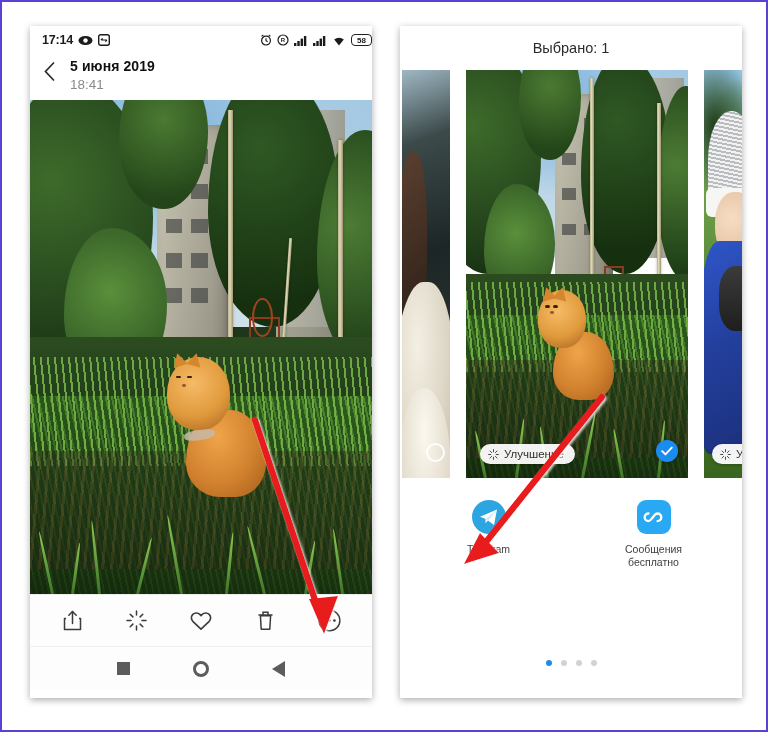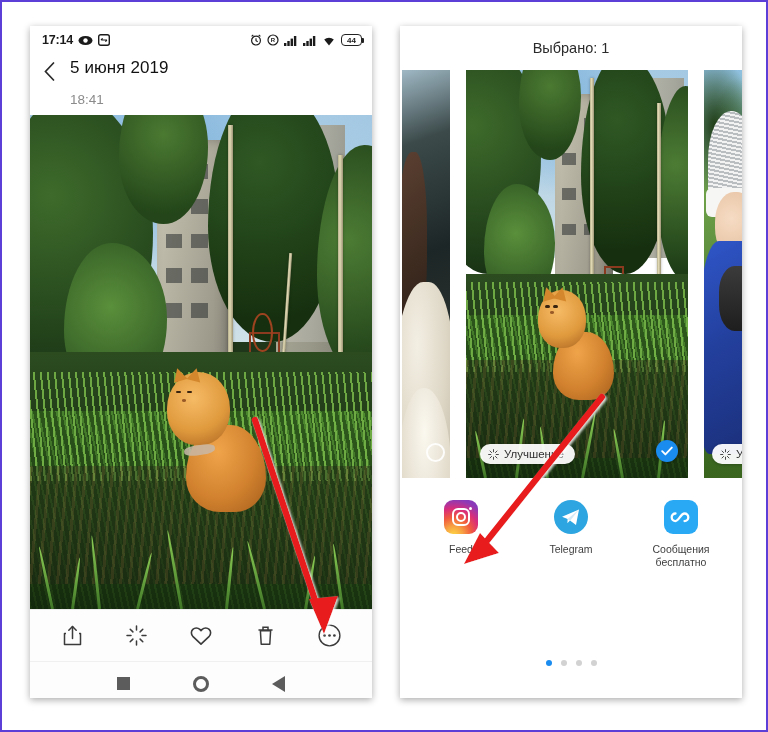--- a/index.html
+++ b/index.html
@@ -19,21 +19,21 @@
     background:#ffffff;
     box-shadow:0 2px 7px rgba(0,0,0,0.33);
     overflow:hidden;
   }
   #phone-left  { left:28px;  top:24px; width:342px; height:672px; }
   #phone-right { left:398px; top:24px; width:342px; height:672px; }
 
   
   .statusbar {
     height:28px; display:flex; align-items:center;
-    justify-content:space-between; padding:0 10px 0 12px;
+    justify-content:space-between; padding:0 0 0 12px;
     font-size:12.5px; font-weight:bold; color:#1b1b1b;
   }
   .sb-left { display:flex; align-items:center; gap:5px; }
   .sb-right { display:flex; align-items:center; gap:5px; }
   .sb-time { letter-spacing:-0.2px; font-size:12.5px; }
   .icon-svg { display:block; }
   .battery {
     border:1.6px solid #222; border-radius:4px;
     width:21px; height:12px; display:flex;
     align-items:center; justify-content:center;
@@ -41,22 +41,22 @@
   }
   .battery:after {
     content:""; position:absolute; right:-3px; top:3px;
     width:2px; height:5px; background:#222; border-radius:0 1px 1px 0;
   }
 
   
   .hdr { padding:4px 0 8px 14px; display:flex; align-items:flex-start; }
   .hdr-back { width:26px; padding-top:4px; cursor:pointer; }
   .hdr-texts { display:flex; flex-direction:column; }
-  .hdr-date { font-size:17px; font-weight:normal; color:#111; letter-spacing:0.1px; }
-  .hdr-time { font-size:13.5px; color:#8b8b8b; margin-top:14px; }
+  .hdr-date { font-size:14px; font-weight:bold; color:#111; letter-spacing:0.1px; }
+  .hdr-time { font-size:13.5px; color:#8b8b8b; margin-top:3px; }
 
   
   .photo {
     position:relative; overflow:hidden;
     background:#20361a;
   }
   #main-photo { width:342px; height:494px; }
 
   
   .p-sky {
@@ -375,21 +375,21 @@
         <svg class="icon-svg" width="14" height="11" viewBox="0 0 14 11">
           <rect x="0" y="8" width="2.4" height="3" fill="#1b1b1b"></rect>
           <rect x="3.3" y="6" width="2.4" height="5" fill="#1b1b1b"></rect>
           <rect x="6.6" y="3.6" width="2.4" height="7.4" fill="#1b1b1b"></rect>
           <rect x="9.9" y="1" width="2.4" height="10" fill="#1b1b1b"></rect>
         </svg>
         <svg class="icon-svg" width="14" height="11" viewBox="0 0 14 11">
           <path d="M7 10.4 2.2 4.6a7.4 7.4 0 0 1 9.6 0Z" fill="#1b1b1b"></path>
         </svg>
         <div class="battery">
-          <span>44</span>
+          <span>58</span>
         </div>
       </div>
     </div>
 
     <div class="hdr">
       <div class="hdr-back">
         <svg width="11" height="19" viewBox="0 0 11 19">
           <path d="M9.5 1 1.5 9.5 9.5 18" fill="none" stroke="#2a2a2a" stroke-width="1.7" stroke-linecap="round"></path>
         </svg>
       </div>
@@ -600,28 +600,20 @@
             </g>
           </svg>
           <span>Улуч</span>
         </div>
       </div>
     </div>
 
     <div class="sharesheet">
       <div class="share-row">
 
-        <div class="share-item">
-          <div class="share-ico ico-insta">
-            <div class="ring"></div>
-              <div class="lens"></div>
-              <div class="dot"></div>
-          </div>
-          <div class="share-label">Feed</div>
-        </div>
 
         <div class="share-item">
           <div class="share-ico ico-tg">
             <svg width="34" height="34" viewBox="0 0 34 34">
               <path d="M8 16.8 25 9.6l-3 15.4-6-4.4-2.6 2.7.2-4.3Z" fill="#fff"></path>
               <path d="M13.6 18.9 25 9.6l-9 11.3Z" fill="#d3e9f6"></path>
             </svg>
           </div>
           <div class="share-label">Telegram</div>
         </div>

